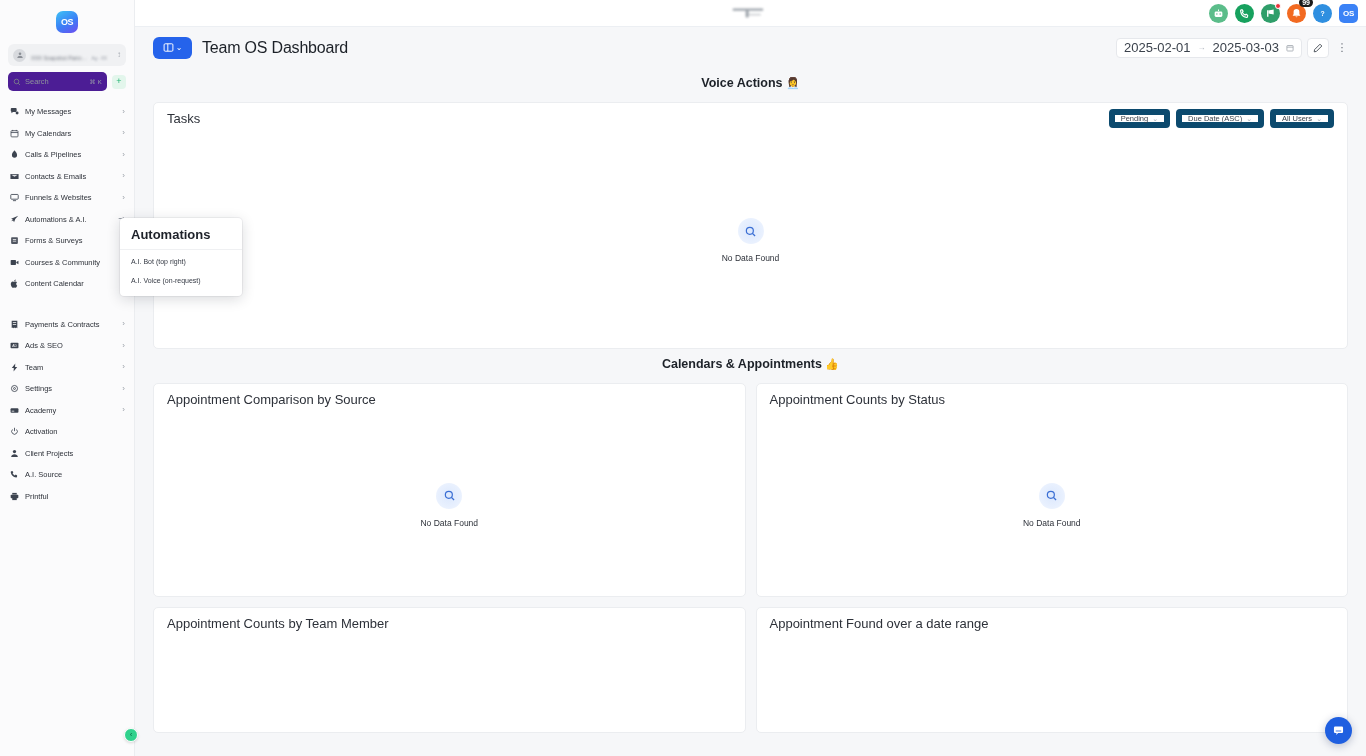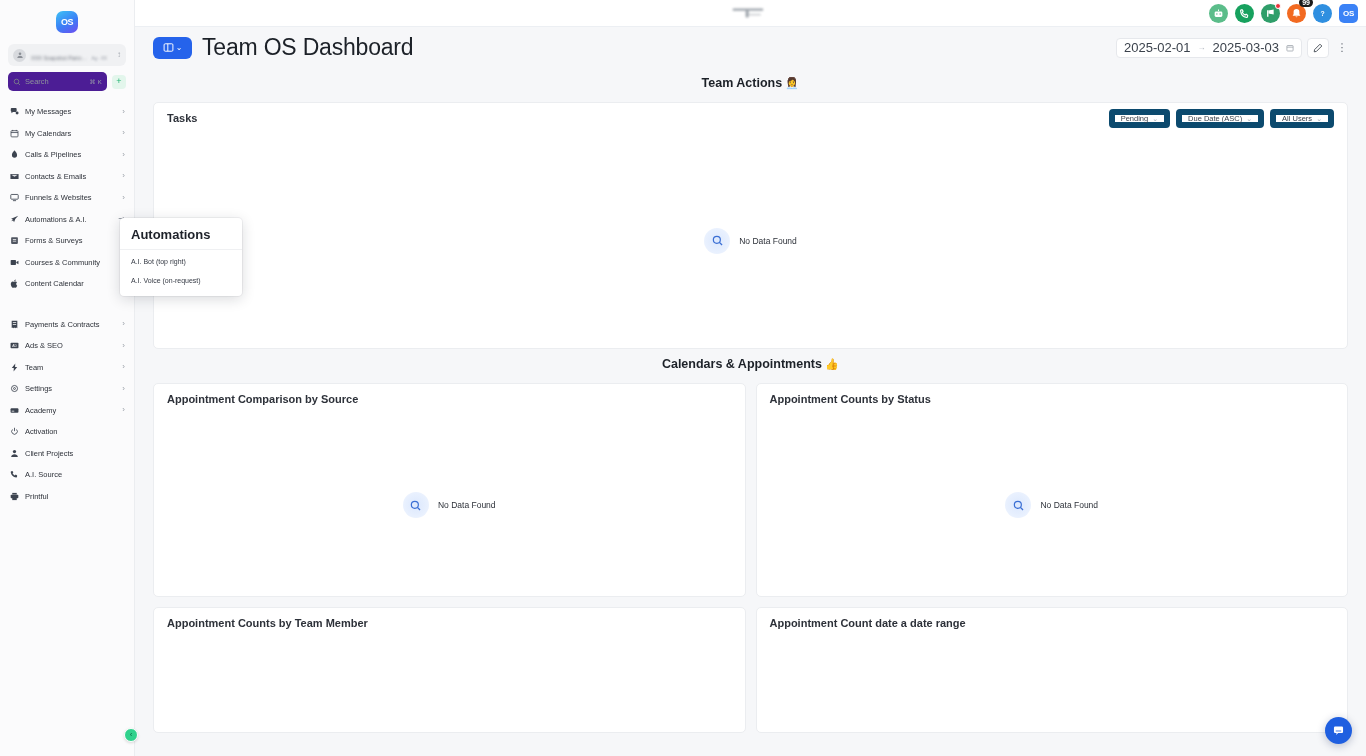--- a/index.html
+++ b/index.html
@@ -158,21 +158,21 @@
     padding: 0 16px 0 18px; gap: 10px;
   }
   .dash-chip {
     width: 39px; height: 22px; border-radius: 6px; background: #2563eb;
     display: flex; align-items: center; justify-content: center; gap: 2px;
     color: #fff; flex: none;
   }
   .dash-chip svg { width: 11px; height: 11px; }
   .dash-chip .cv { font-size: 8px; line-height: 1; }
   .page-title {
-    font-size: 23px; font-weight: 400; color: #1c2128; letter-spacing: -.2px;
+    font-size: 16px; font-weight: 400; color: #1c2128; letter-spacing: -.2px;
   }
   .head-right { margin-left: auto; display: flex; align-items: center; gap: 5px; }
   .daterange {
     height: 20px; background: #fff; border: 1px solid #e6e8ec; border-radius: 4px;
     display: flex; align-items: center; padding: 0 7px; gap: 7px;
   }
   .dr-date { font-size: 13px; color: #3b424c; }
   .dr-arrow { color: #b0b5bd; font-size: 8px; line-height: 1; }
   .dr-cal { color: #9aa0a8; display: flex; align-items: center; }
   .dr-cal svg { width: 8px; height: 8px; }
@@ -193,31 +193,31 @@
   }
   .section-title .emo { font-size: 11px; }
 
   .cards { padding: 0 18px; }
   .card {
     background: #fff; border: 1px solid #ebedf0; border-radius: 5px;
   }
   .card-head {
     height: 30px; display: flex; align-items: center; padding: 0 13px; gap: 8px;
   }
-  .card-title { font-size: 11px; color: #2d3139; font-weight: 700; }
+  .card-title { font-size: 13px; color: #2d3139; font-weight: 400; }
   .card-filters { margin-left: auto; display: flex; align-items: center; gap: 6px; }
   .filter-pill {
     height: 19px; background: #fff; border: 6px solid #0c4a6e; border-radius: 4px;
     display: flex; align-items: center; padding: 0 6px; gap: 4px;
   }
   .fp-label { font-size: 7.5px; color: #3b424c; }
   .fp-chev { color: #a6abb3; font-size: 7px; line-height: 1; }
 
   .empty {
-    display: flex; flex-direction: row; align-items: center;
+    display: flex; flex-direction: column; align-items: center;
     gap: 9px;
   }
   .empty-ico {
     width: 26px; height: 26px; border-radius: 50%;
     background: radial-gradient(circle, #dce8fd 0%, #e8f0fe 60%, #f2f6fe 100%);
     display: flex; align-items: center; justify-content: center; color: #3b6fd4;
   }
   .empty-ico svg { width: 13px; height: 13px; }
   .empty-text { font-size: 8.5px; color: #2d3139; font-weight: 400; }
 
@@ -533,21 +533,21 @@
       <div class="icon-btn">
         <svg viewBox="0 0 16 16" fill="none" stroke="currentColor" stroke-width="1.4">
             <path d="M11.2 1.9 14.1 4.8 5.4 13.5 1.9 14.1l.6-3.5z"></path>
           </svg>
       </div>
       <div class="kebab">⋮</div>
     </div>
   </div>
 
   <div class="section-title">
-    <span>Team Actions</span>
+    <span>Voice Actions</span>
     <span class="emo">👩‍💼</span>
   </div>
 
   <div class="cards">
     <div class="card">
       <div class="card-head">
         <span class="card-title">Tasks</span>
         <div class="card-filters">
           <div class="filter-pill">
             <span class="fp-label">Pending</span>
@@ -622,21 +622,21 @@
     <div class="grid2" style="margin-top:10px">
       <div class="card">
         <div class="card-head">
           <span class="card-title">Appointment Counts by Team Member</span>
         </div>
         <div class="chart-body chart-body-tall"></div>
       </div>
 
       <div class="card">
         <div class="card-head">
-          <span class="card-title">Appointment Count date a date range</span>
+          <span class="card-title">Appointment Found over a date range</span>
         </div>
         <div class="chart-body chart-body-tall"></div>
       </div>
     </div>
   </div>
 
   <div class="chat-fab">
     <svg viewBox="0 0 16 16" fill="none" stroke="currentColor" stroke-width="1.5">
         <rect x="2.4" y="3.2" width="11.2" height="8" rx="1.4" fill="#ffffff" stroke="none"></rect>
         <path d="M5.6 11.2 5 13.4l2.6-2.2z" fill="#ffffff" stroke="none"></path>

